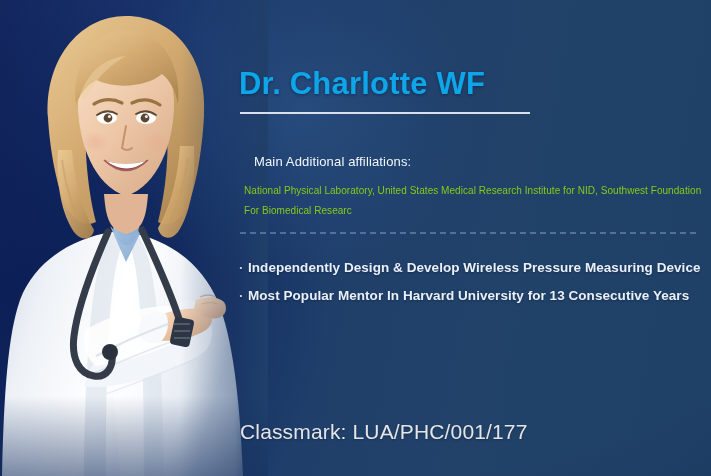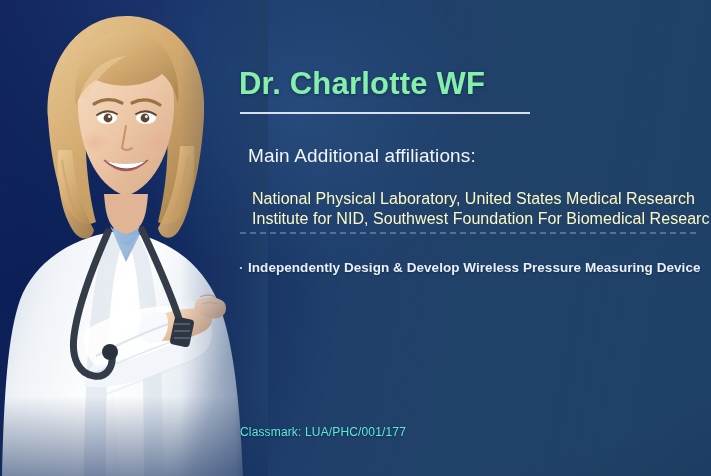--- a/index.html
+++ b/index.html
@@ -80,55 +80,55 @@
   }
 
   .doctor-name {
     position: absolute;
     left: 0;
     top: 65px;
     margin: 0;
     font-size: 31px;
     line-height: 38px;
     font-weight: bold;
-    color: #86efac;
+    color: #0ea5e9;
     letter-spacing: 0.2px;
     text-shadow: 0 1px 3px rgba(4,16,44,0.45);
   }
   .name-rule {
     position: absolute;
     left: 1px;
     top: 112px;
     width: 290px;
     height: 2px;
     background: #e9eef5;
     opacity: 0.92;
   }
 
   .section-heading {
     position: absolute;
     left: 1px;
     top: 135px;
-    margin: 8px;
-    font-size: 19px;
+    margin: 14px;
+    font-size: 13px;
     line-height: 26px;
     font-weight: normal;
     color: #f2f6fb;
     letter-spacing: 0.15px;
   }
 
   .affiliations {
     position: absolute;
     left: 1px;
     top: 177px;
     width: 458px;
-    margin: 12px;
-    font-size: 16px;
+    margin: 4px;
+    font-size: 10px;
     line-height: 20px;
-    color: #fef9c3;
+    color: #84cc16;
     letter-spacing: 0.05px;
   }
 
   .divider {
     position: absolute;
     left: 1px;
     top: 232px;
     width: 456px;
     height: 0;
     border-top: 2px dashed rgba(150,180,214,0.42);
@@ -156,23 +156,23 @@
     display: inline-block;
     width: 9px;
     color: #c8d6e8;
   }
 
   .classmark {
     position: absolute;
     left: 1px;
     top: 421px;
     margin: 0;
-    font-size: 12px;
+    font-size: 21px;
     line-height: 22px;
-    color: #5eead4;
+    color: #e5e5e5;
     letter-spacing: 0.15px;
     text-shadow: 0 1px 2px rgba(6,20,52,0.40);
   }
 </style>
 </head>
 <body>
 
 <div class="card">
 
   <div class="bg-base"></div>
@@ -320,17 +320,20 @@
     <h2 class="section-heading">Main Additional affiliations:</h2>
 
     <p class="affiliations">National Physical Laboratory, United States Medical Research Institute for NID, Southwest Foundation For Biomedical Researc</p>
 
     <div class="divider"></div>
 
     <ul class="highlights">
       <li>
         <span class="bullet-dot">·</span><span>Independently Design &amp; Develop Wireless Pressure Measuring Device</span>
       </li>
+      <li>
+        <span class="bullet-dot">·</span><span>Most Popular Mentor In Harvard University for 13 Consecutive Years</span>
+      </li>
     </ul>
 
     <p class="classmark">Classmark: LUA/PHC/001/177</p>
   </div>
 </div>
 
 </body></html>

